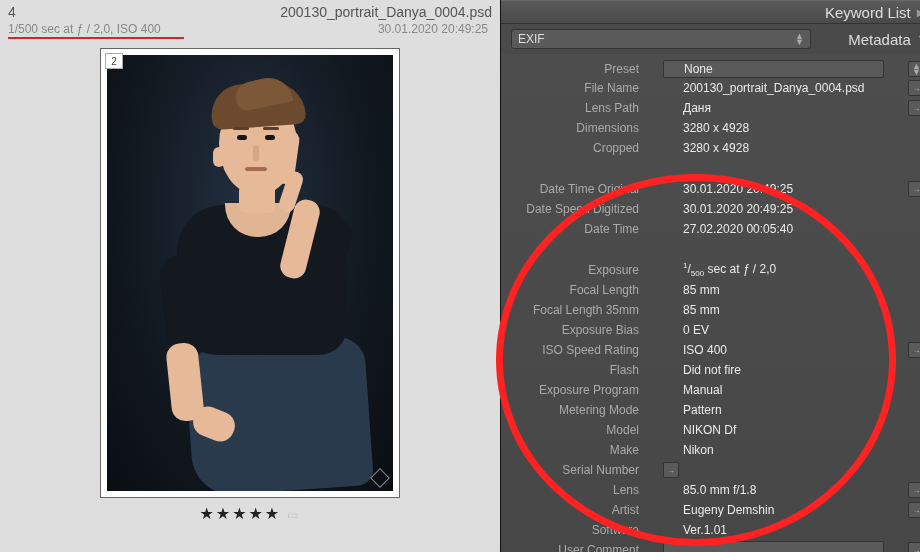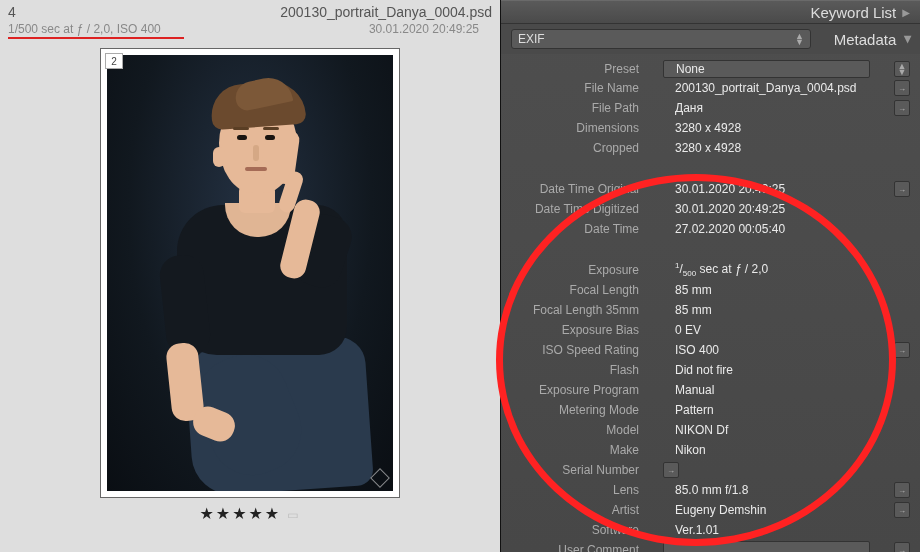--- a/index.html
+++ b/index.html
@@ -1,39 +1,39 @@
 <!DOCTYPE html>
 <html><head>
 <meta charset="utf-8">
 <style>
   * { box-sizing: border-box; margin: 0; padding: 0; }
   html, body { width: 920px; height: 552px; font-family: Arial, Helvetica, sans-serif; overflow: hidden; background: #dedede; }
   .app { display: flex; width: 100%; height: 100%; }
   .left { flex: 0 0 500px; background: #dedede; display: flex; flex-direction: column; }
   .left-header { display: flex; justify-content: space-between; padding: 4px 8px 2px 8px; font-size: 14px; color: #555; }
-  .left-sub { display: flex; justify-content: space-between; padding: 0 21px 6px 8px; font-size: 12px; color: #888; position: relative; }
+  .left-sub { display: flex; justify-content: space-between; padding: 0 12px 6px 8px; font-size: 12px; color: #888; position: relative; }
   .left-sub .underline { position: absolute; left: 8px; bottom: 3px; height: 2px; width: 176px; background: #d22; }
   .thumb-area { flex: 1; display: flex; flex-direction: column; align-items: center; padding: 6px 0 0 0; }
   .thumb-frame { width: 300px; height: 450px; border: 1px solid #666; background: #fff; padding: 6px; position: relative; }
   .thumb-img { width: 100%; height: 100%; background: radial-gradient(ellipse at 50% 35%, #233041 0%, #11181f 60%, #0a0e13 100%); position: relative; overflow: hidden; }
   .seq-badge { position: absolute; top: 4px; left: 4px; width: 18px; height: 16px; background: #fff; color: #444; font-size: 10px; display: flex; align-items: center; justify-content: center; border: 1px solid #aaa; z-index: 10; }
   .logo-badge { position: absolute; bottom: 6px; right: 6px; width: 14px; height: 14px; border: 1px solid rgba(255,255,255,0.5); transform: rotate(45deg); }
   .stars { margin-top: 6px; font-size: 16px; color: #222; letter-spacing: 2px; }
   .stars .clear { color: #bbb; margin-left: 6px; font-size: 12px; }
   .right { flex: 1; background: linear-gradient(#4e4e4e,#474747); display: flex; flex-direction: column; color: #ccc; font-size: 12px; border-left: 1px solid #111; position: relative; }
   .section-bar { height: 24px; background: linear-gradient(#5a5a5a,#4a4a4a); border-top: 1px solid #6a6a6a; border-bottom: 1px solid #333; display: flex; align-items: center; justify-content: flex-end; padding: 0 10px; font-size: 15px; color: #ddd; gap: 6px; }
   .tri { font-size: 10px; color: #999; }
   .exif-row { height: 30px; background: #4a4a4a; display: flex; align-items: center; justify-content: space-between; padding: 0 10px; gap: 8px; }
   .exif-select { flex: 0 0 300px; height: 20px; background: #5a5a5a; border: 1px solid #333; border-radius: 3px; display: flex; align-items: center; padding: 7px 6px; justify-content: space-between; color: #ddd; }
   .updn { font-size: 9px; line-height: 6px; color: #aaa; }
   .meta-body { flex: 1; display: flex; flex-direction: column; overflow: hidden; padding: 6px 10px 6px 0; position: relative; }
   .mrow { display: flex; align-items: center; height: 20px; gap: 24px; }
   .mrow.spaced { margin-top: 21px; justify-content: center; }
   .mlabel { flex: 0 0 138px; text-align: right; color: #aaa; font-size: 12px; }
-  .mval { flex: 1; color: #eaeaea; font-size: 12px; padding: 2px 12px; white-space: nowrap; overflow: hidden; text-overflow: ellipsis; }
+  .mval { flex: 1; color: #eaeaea; font-size: 12px; padding: 2px 20px; white-space: nowrap; overflow: hidden; text-overflow: ellipsis; }
   .mval.boxed { background: #5a5a5a; border: 1px solid #333; border-radius: 2px; height: 18px; display: flex; align-items: center; }
   .micon { flex: 0 0 16px; height: 16px; background: #5a5a5a; border: 1px solid #333; border-radius: 2px; display: flex; align-items: center; justify-content: center; color: #bbb; font-size: 8px; }
   .micon.blank { background: transparent; border: none; }
   .mval sub { font-size: 8px; vertical-align: sub; }
   .mval sup { font-size: 8px; vertical-align: super; }
   .mval .ital { font-style: italic; }
   .red-ellipse { position: absolute; width: 400px; height: 372px; border: 7px solid #f22; border-radius: 50%; top: 174px; left: 496px; pointer-events: none; z-index: 50; }
   
   .person { position: absolute; inset: 0; }
   .skin { position: absolute; background: #e6b998; }
@@ -142,41 +142,41 @@
             <span class="updn">▲<br>▼</span>
           </div>
       </div>
       <div id="meta-rows">
           <div class="mrow">
             <div class="mlabel">File Name</div>
             <div class="mval">200130_portrait_Danya_0004.psd</div>
             <div class="micon">→</div>
           </div>
           <div class="mrow">
-            <div class="mlabel">File Path</div>
+            <div class="mlabel">Lens Path</div>
             <div class="mval">Даня</div>
             <div class="micon">→</div>
           </div>
           <div class="mrow">
             <div class="mlabel">Dimensions</div>
             <div class="mval">3280 x 4928</div>
             <div class="micon blank"></div>
           </div>
           <div class="mrow">
             <div class="mlabel">Cropped</div>
             <div class="mval">3280 x 4928</div>
             <div class="micon blank"></div>
           </div>
           <div class="mrow spaced">
             <div class="mlabel">Date Time Original</div>
             <div class="mval">30.01.2020 20:49:25</div>
             <div class="micon">→</div>
           </div>
           <div class="mrow">
-            <div class="mlabel">Date Time Digitized</div>
+            <div class="mlabel">Date Speed Digitized</div>
             <div class="mval">30.01.2020 20:49:25</div>
             <div class="micon blank"></div>
           </div>
           <div class="mrow">
             <div class="mlabel">Date Time</div>
             <div class="mval">27.02.2020 00:05:40</div>
             <div class="micon blank"></div>
           </div>
           <div class="mrow spaced">
             <div class="mlabel">Exposure</div>

